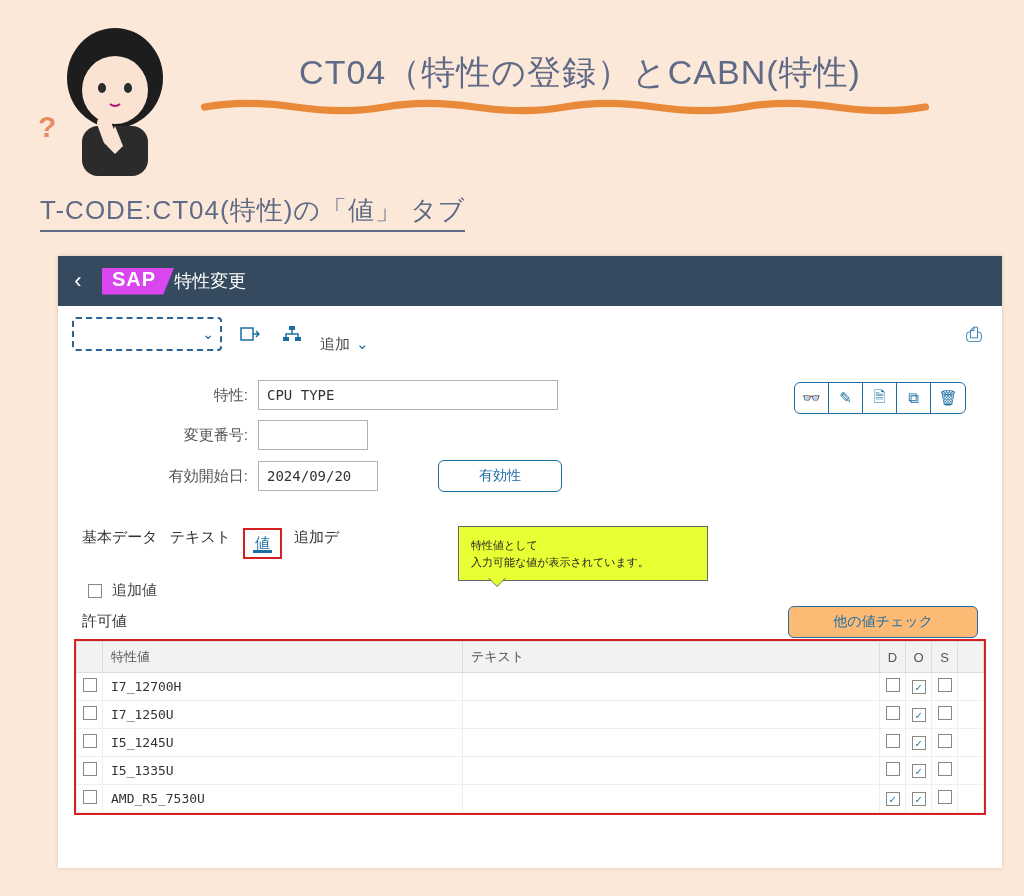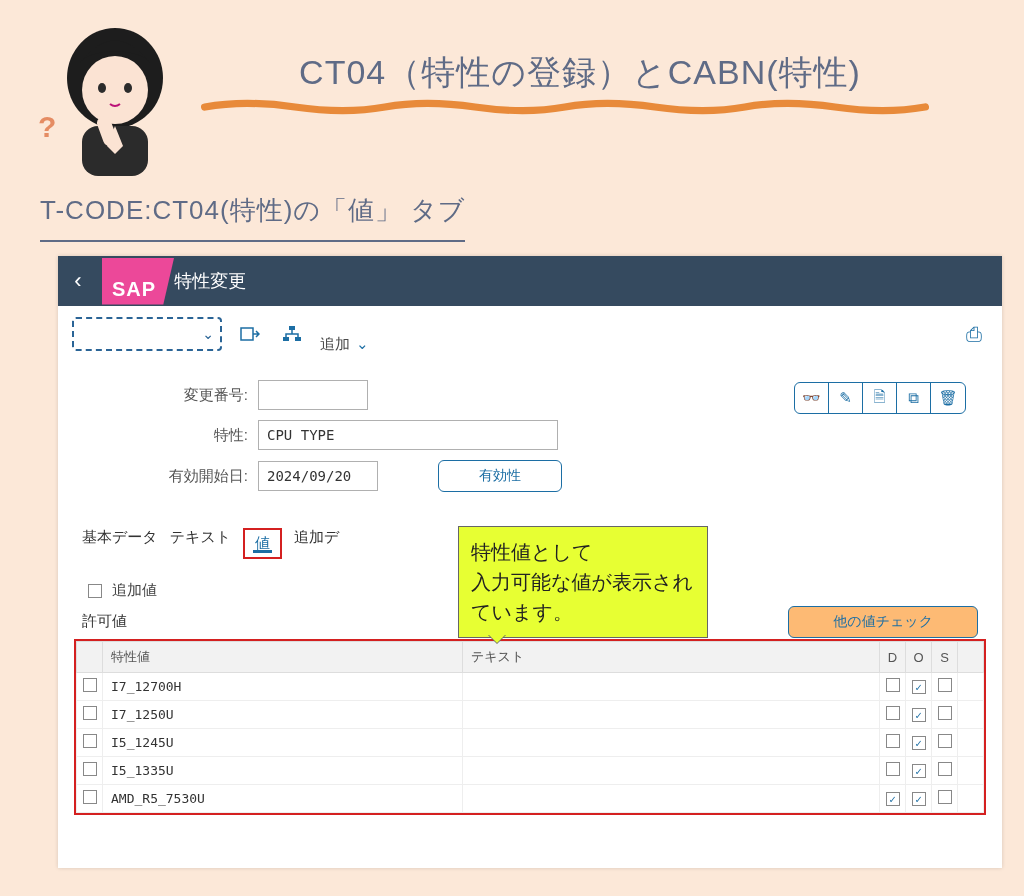--- a/index.html
+++ b/index.html
@@ -31,21 +31,21 @@
     position: absolute;
     top: 110px; left: 38px;
     color: #e58c63; font-size: 30px; font-weight: bold;
   }
   .subtitle {
     position: absolute;
     top: 193px; left: 40px;
     font-size: 26px;
     color: #5f6b86;
     border-bottom: 2px solid #5f6b86;
-    padding-bottom: 12px;
+    padding-bottom: 2px;
     letter-spacing: 1px;
   }
 
   
   .sap {
     position: absolute;
     top: 256px; left: 58px; width: 944px; height: 612px;
     background: #fff;
     box-shadow: 0 0 4px rgba(0,0,0,.15);
     overflow: hidden;
@@ -56,25 +56,25 @@
     height: 50px;
     display: flex;
     align-items: center;
   }
   .sap-back {
     width: 40px; height: 50px;
     display:flex; align-items:center; justify-content:center;
     font-size: 22px; cursor: pointer;
   }
   .sap-logo {
-    background: #ec4899;
+    background: #d946ef;
     color: #fff;
     font-weight: bold;
     font-size: 20px;
-    padding: 20px 18px 4px 10px;
+    padding: 0 18px 4px 10px;
     clip-path: polygon(0 0, 100% 0, 85% 100%, 0 100%);
     margin-left: 4px;
     letter-spacing: 1px;
   }
   .sap-title { flex:1; text-align:left; font-size:18px; }
 
   .toolbar {
     height: 56px;
     display: flex;
     align-items: center;
@@ -137,21 +137,21 @@
   }
   .tab.active::after{
     content:""; position:absolute; left:8px; right:8px; bottom:4px;
     height:3px; background:#1c6ea4;
   }
 
   .callout {
     position:absolute; top: 270px; left: 400px;
     width: 250px; background:#e7ff33;
     border:1px solid #666; padding:10px 12px;
-    font-size:20px; line-height:1.5; color:#222;
+    font-size:11px; line-height:1.5; color:#222;
   }
   .callout::after{
     content:""; position:absolute; bottom:-14px; left:30px;
     border:8px solid transparent; border-top-color:#e7ff33;
   }
   .callout::before{
     content:""; position:absolute; bottom:-16px; left:29px;
     border:9px solid transparent; border-top-color:#666;
   }
 
@@ -249,26 +249,26 @@
   <div class="icon-group">
     <div class="ib">👓</div>
     <div class="ib">✎</div>
     <div class="ib">🗎</div>
     <div class="ib">⧉</div>
     <div class="ib">🗑</div>
   </div>
 
   <div class="form-area">
     <div class="form-row">
+      <div class="form-label">特性:</div>
+      <input class="form-input w-char" value="CPU_TYPE" style="">
+    </div>
+    <div class="form-row">
       <div class="form-label">変更番号:</div>
       <input class="form-input w-chg" value="" style="">
-    </div>
-    <div class="form-row">
-      <div class="form-label">特性:</div>
-      <input class="form-input w-char" value="CPU_TYPE" style="">
     </div>
     <div class="form-row">
       <div class="form-label">有効開始日:</div>
       <input class="form-input w-date" value="2024/09/20" style="">
       <button class="validity-btn">有効性</button>
     </div>
   </div>
 
   <div class="tabs">
     <div class="tab">基本データ</div>

